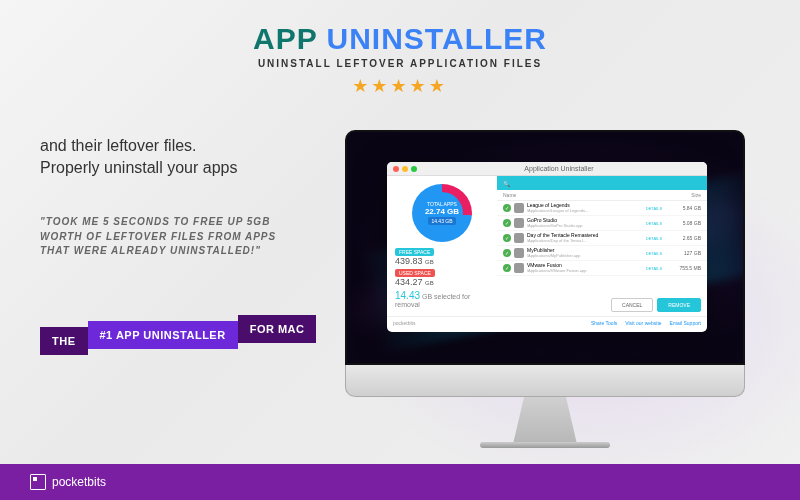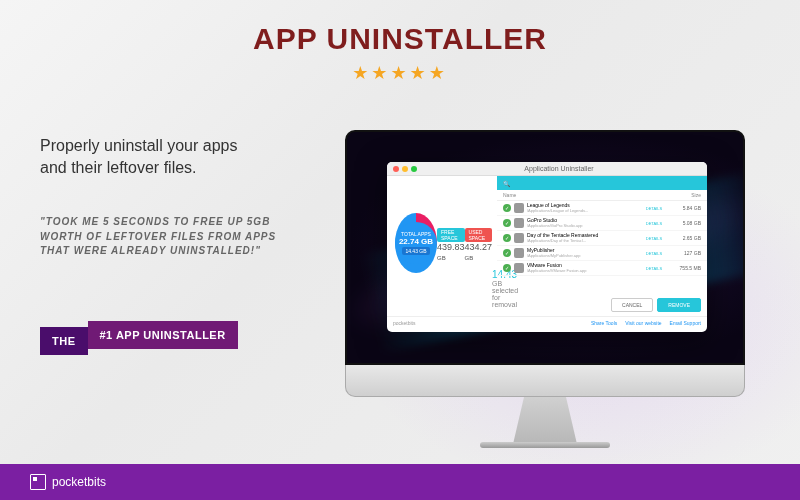--- a/index.html
+++ b/index.html
@@ -1,47 +1,47 @@
 <!DOCTYPE html>
 <html><head>
 <meta charset="utf-8">
 <style>
 *{margin:0;padding:0;box-sizing:border-box;font-family:Arial,Helvetica,sans-serif}
 body{width:800px;height:500px;overflow:hidden;position:relative;background:linear-gradient(135deg,#f5f5f5 0%,#eaeaea 40%,#f0f0f0 100%)}
 .bg-glow{position:absolute;width:600px;height:400px;right:-100px;top:120px;background:radial-gradient(ellipse,rgba(180,100,255,0.15) 0%,transparent 60%);pointer-events:none}
 .hero-title{text-align:center;margin-top:22px}
 .hero-title .t1{font-size:30px;font-weight:900;letter-spacing:1px}
-.hero-title .t1 .a{color:#7f1d1d}
-.hero-title .t1 .b{color:#7f1d1d}
+.hero-title .t1 .a{color:#0f766e}
+.hero-title .t1 .b{color:#3b82f6}
 .hero-title .sub{font-size:10px;letter-spacing:2px;color:#333;font-weight:700;margin-top:2px}
 .stars{text-align:center;margin-top:6px;color:#f5a623;font-size:18px;letter-spacing:3px}
 .tagline{position:absolute;left:40px;top:135px;font-size:16px;color:#333;line-height:1.35;font-weight:400}
 .quote{position:absolute;left:40px;top:215px;width:260px;font-size:10px;color:#666;font-style:italic;letter-spacing:1px;line-height:1.45;font-weight:700}
 .ribbon{position:absolute;left:40px;top:320px;display:flex;align-items:center;height:30px}
-.ribbon .seg{background:#701a75;color:#fff;font-size:11px;font-weight:700;padding:8px 12px;position:relative;letter-spacing:0.5px}
+.ribbon .seg{background:#6d28d9;color:#fff;font-size:11px;font-weight:700;padding:8px 12px;position:relative;letter-spacing:0.5px}
 .ribbon .seg.dark{background:#4a0d6b}
 .ribbon .seg.dark:first-child{margin-bottom:-12px}
 .ribbon .seg.dark:last-child{margin-top:-12px}
 .ribbon .seg:before,.ribbon .seg:after{content:'';position:absolute;width:0;height:0}
 .imac{position:absolute;right:55px;top:130px;width:400px}
 .imac-screen{width:400px;height:235px;background:radial-gradient(ellipse at 60% 50%,#1a0d2e 0%,#0a0515 70%);border:2px solid #111;border-radius:10px 10px 0 0;position:relative;overflow:hidden}
 .swoosh{position:absolute;width:500px;height:200px;left:-50px;top:30px;background:radial-gradient(ellipse 70% 40% at 50% 50%,rgba(200,100,255,0.4),transparent 60%);transform:rotate(-15deg);filter:blur(8px)}
 .swoosh2{position:absolute;width:400px;height:100px;left:20px;top:80px;background:linear-gradient(90deg,transparent,rgba(0,200,255,0.6),transparent);transform:rotate(-12deg);filter:blur(4px)}
 .imac-chin{width:400px;height:32px;background:linear-gradient(#e8e8e8,#cfcfcf);border-radius:0 0 10px 10px;display:flex;align-items:center;justify-content:center;border:1px solid #aaa;border-top:none}
 .apple{color:#555;font-size:15px}
 .imac-stand{width:70px;height:45px;background:linear-gradient(#d0d0d0,#b8b8b8);margin:0 auto;clip-path:polygon(20% 0,80% 0,95% 100%,5% 100%)}
 .imac-foot{width:130px;height:6px;background:linear-gradient(#ccc,#999);margin:0 auto;border-radius:3px}
 .app-window{position:absolute;left:40px;top:30px;width:320px;height:170px;background:#fff;border-radius:5px;box-shadow:0 8px 30px rgba(0,0,0,0.5);font-size:7px}
 .app-titlebar{height:14px;background:#f0f0f0;border-radius:5px 5px 0 0;display:flex;align-items:center;padding:0 6px;border-bottom:1px solid #ddd}
 .traffic{display:flex;gap:3px}
 .traffic span{width:6px;height:6px;border-radius:50%}
 .tl-r{background:#ff5f56}.tl-y{background:#ffbd2e}.tl-g{background:#27c93f}
 .app-titlebar .wt{flex:1;text-align:center;color:#666;font-size:7px}
 .app-body{display:flex;height:140px}
-.app-left{width:110px;padding:8px;display:flex;flex-direction:row;align-items:center}
+.app-left{width:110px;padding:8px;display:flex;flex-direction:column;align-items:center}
 .donut{width:60px;height:60px;border-radius:50%;background:conic-gradient(#e91e63 0 95deg,#2196f3 95deg 360deg);display:flex;align-items:center;justify-content:center;position:relative;margin-bottom:6px}
 .donut-inner{width:42px;height:42px;border-radius:50%;background:#2196f3;display:flex;flex-direction:column;align-items:center;justify-content:center;color:#fff}
 .donut-inner .ta{font-size:5px}
 .donut-inner .tv{font-size:8px;font-weight:700}
 .donut-inner .sa{font-size:5px;background:#1976d2;padding:1px 3px;border-radius:2px;margin-top:1px}
 .space-row{width:100%;margin-bottom:3px}
 .space-label{font-size:5px;color:#fff;padding:1px 4px;border-radius:2px;display:inline-block}
 .sl-free{background:#26c6da}.sl-used{background:#ef5350}
 .space-val{font-size:9px;color:#555;font-weight:300}
 .space-val .u{font-size:6px}
@@ -71,33 +71,35 @@
 .pb-icon{width:16px;height:16px;border:1.5px solid #fff;border-radius:1px;position:relative}
 .pb-icon:before{content:'';position:absolute;width:4px;height:4px;background:#fff;left:2px;top:2px}
 </style>
 </head>
 <body>
 
 <div class="bg-glow"></div>
 
 <div class="hero-title">
   <div class="t1"><span class="a">APP</span> <span class="b">UNINSTALLER</span></div>
+  <div class="sub">UNINSTALL LEFTOVER APPLICATION FILES</div>
 </div>
 <div class="stars">★★★★★</div>
 
 <div class="tagline">
+  <div>and their leftover files.</div>
   <div>Properly uninstall your apps</div>
-  <div>and their leftover files.</div>
 </div>
 
 <div class="quote">"TOOK ME 5 SECONDS TO FREE UP 5GB WORTH OF LEFTOVER FILES FROM APPS THAT WERE ALREADY UNINSTALLED!"</div>
 
 <div class="ribbon">
   <div class="seg dark">THE</div>
   <div class="seg">#1 APP UNINSTALLER</div>
+  <div class="seg dark">FOR MAC</div>
 </div>
 
 <div class="imac">
   <div class="imac-screen">
     <div class="swoosh"></div>
       <div class="swoosh2"></div>
     <div class="app-window">
       <div class="app-titlebar">
         <div class="traffic">
             <span class="tl-r"></span>

